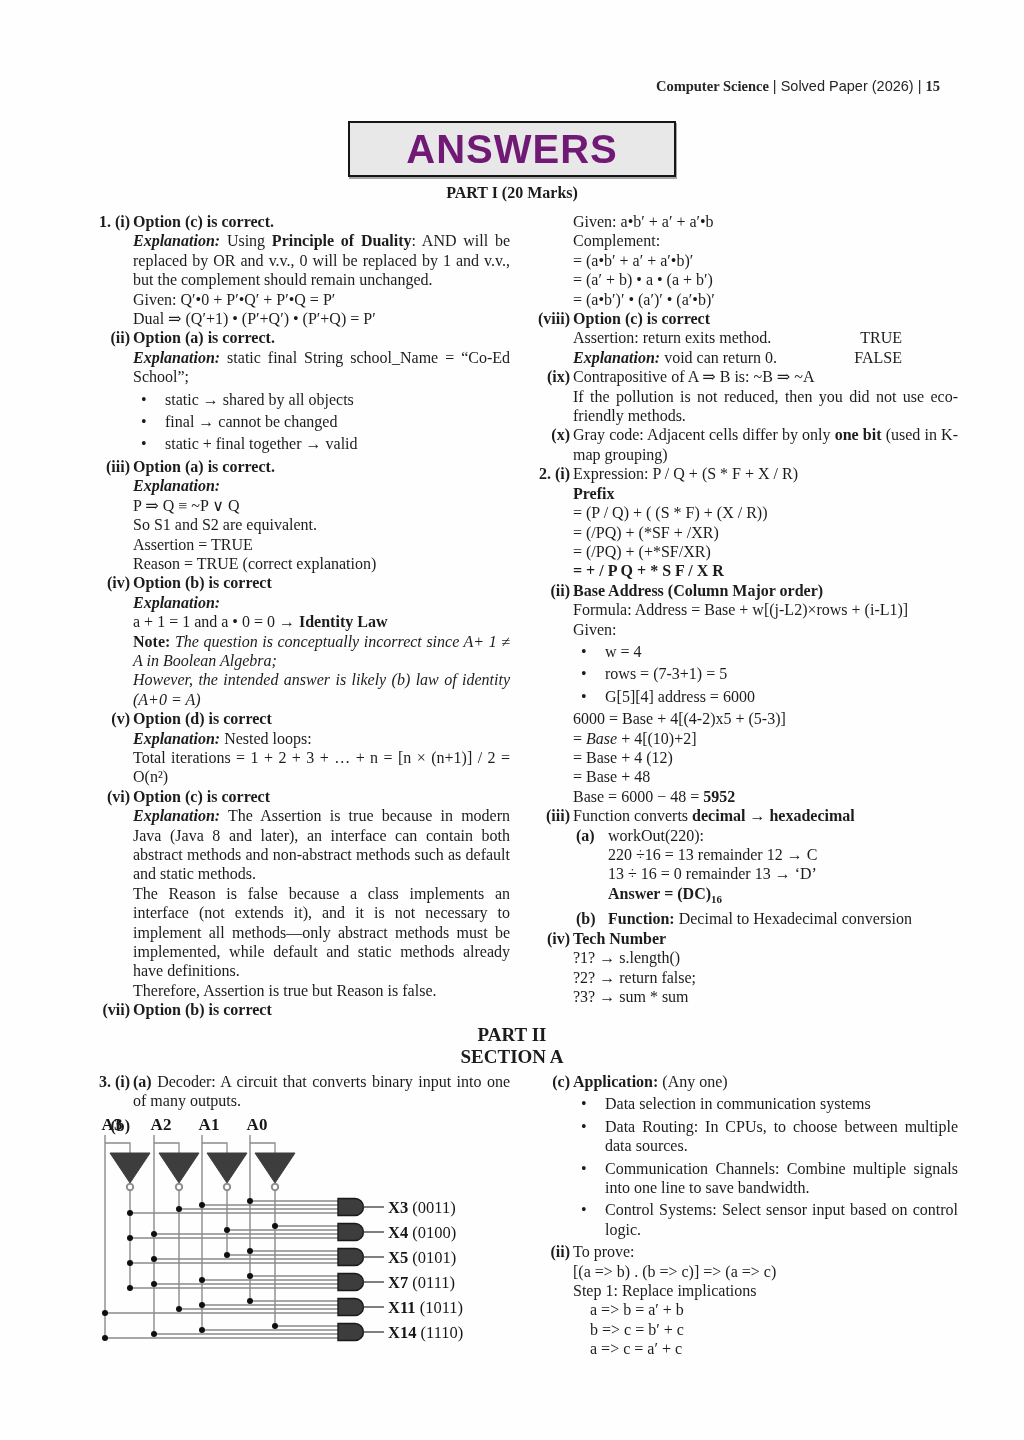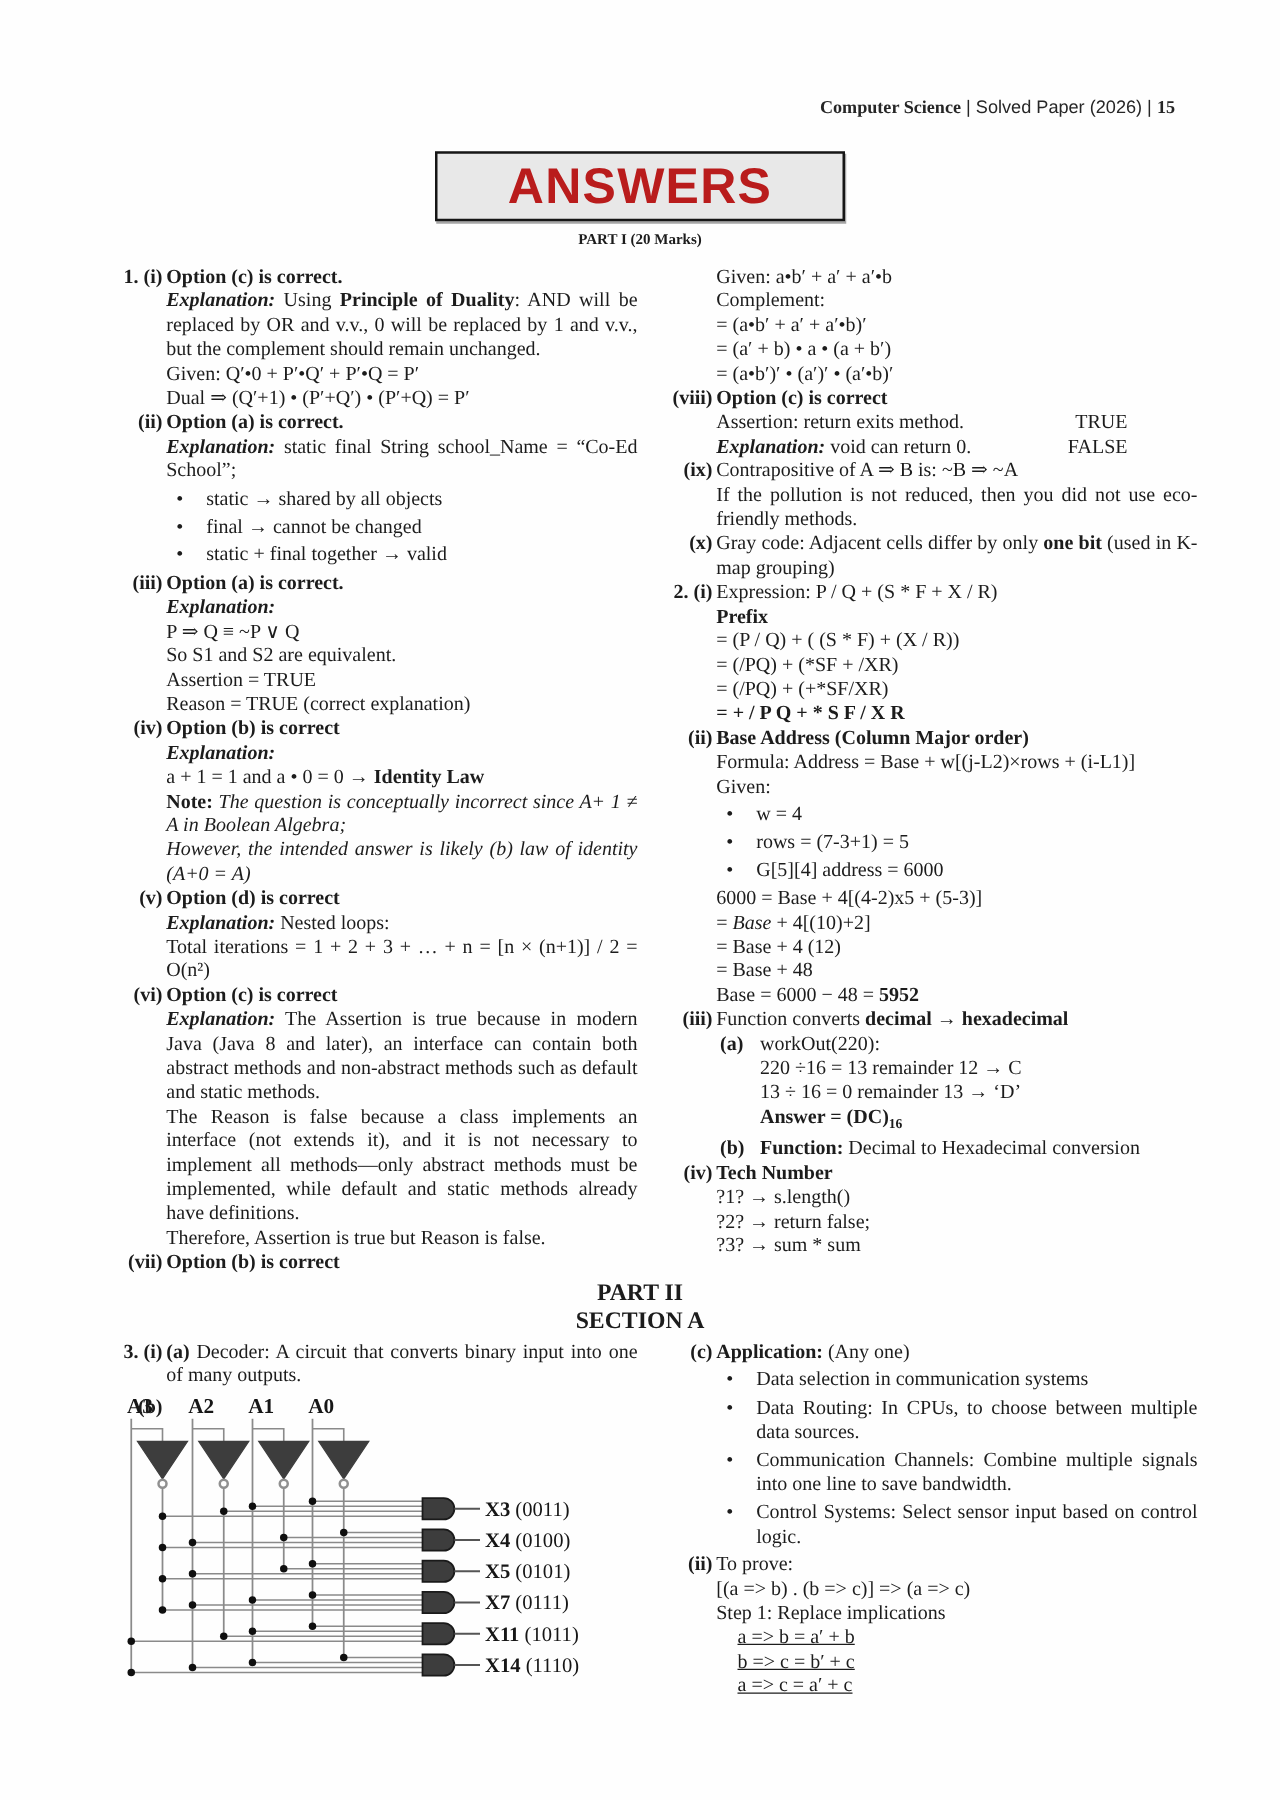--- a/index.html
+++ b/index.html
@@ -10,37 +10,37 @@
   .pre{white-space:pre;}
   sub{font-size:68%;}
   
   .hdr{position:absolute;top:78px;right:84px;font-family:"Liberation Sans","DejaVu Sans",sans-serif;
        font-size:14.5px;color:#262626;}
   
   .banner{position:absolute;left:348px;top:121px;width:324px;height:52px;background:#e8e8e8;
           border:2.5px solid #161616;box-shadow:1px 2px 0 rgba(0,0,0,0.35);
           display:flex;align-items:center;justify-content:center;
           font-family:"Liberation Sans","DejaVu Sans",sans-serif;font-weight:bold;
-          font-size:40px;letter-spacing:1px;color:#b91c1c;}
+          font-size:40px;letter-spacing:1px;color:#701a75;}
   
   .h1{position:absolute;top:184px;left:0;width:1024px;text-align:center;
-      font-weight:bold;font-size:12px;}
+      font-weight:bold;font-size:16px;}
   .h2{position:absolute;top:1024px;left:0;width:1024px;text-align:center;
       font-weight:bold;font-size:19px;line-height:22px;}
   
   .col{position:absolute;font-size:16px;line-height:19.4px;text-justify:inter-word;}
   #colLT{left:88px;top:212px;width:422px;}
   #colRT{left:528px;top:212px;width:430px;}
   #colLB{left:88px;top:1072px;width:422px;}
   #colRB{left:528px;top:1072px;width:430px;}
   
   .blk{position:relative;padding-left:45px;}
   .blk.jp{text-align:justify;}
   .blk.lv1{padding-left:80px;}
-  .blk.eq{padding-left:62px;text-decoration:underline;}
+  .blk.eq{padding-left:62px;}
   .blk.mt4{margin-top:5px;}
   .blk.bullet{padding-left:77px;margin:3px 0;}
   .blk.bullet::before{content:"\2022";position:absolute;left:53px;top:0;}
   .mk{position:absolute;left:0;top:0;width:42px;text-align:right;font-weight:bold;white-space:pre;}
   .mk2{position:absolute;left:48px;top:0;width:29px;text-align:left;font-weight:bold;}
   .rt{position:absolute;right:56px;top:0;}
   #circuit-svg{display:block;margin-top:6px;}
 </style>
 </head>
 <body>

